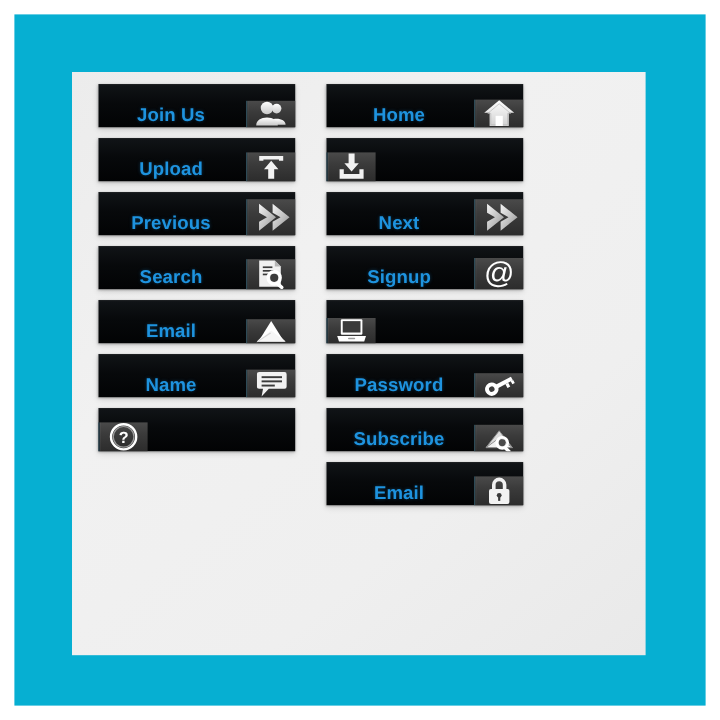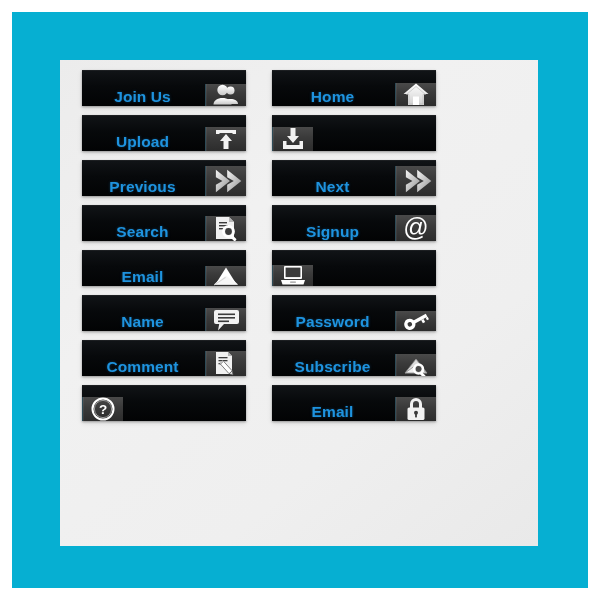--- a/index.html
+++ b/index.html
@@ -193,37 +193,20 @@
         <div class="btn-icon">
           <svg width="25" height="23" viewBox="0 0 25 23">
             <path d="M2 2 H23 A2 2 0 0 1 25 4 V14 A2 2 0 0 1 23 16 H10 L4 22.5 L5.2 16 H2 A2 2 0 0 1 0 14 V4 A2 2 0 0 1 2 2 Z" fill="#f2f2f2"></path>
             <rect x="4" y="5.5" width="17" height="1.6" fill="#3b3b3b"></rect>
             <rect x="4" y="9" width="17" height="1.6" fill="#3b3b3b"></rect>
             <rect x="4" y="12.5" width="11" height="1.6" fill="#3b3b3b"></rect>
           </svg>
         </div>
       </div>
 
-      <div class="btn">
-        <div class="btn-label">Comment</div>
-        <div class="btn-icon">
-          <svg width="24" height="25" viewBox="0 0 24 25">
-            <path d="M2 1 L14 1 L18 5 L18 23 L2 23 Z" fill="#f0f0f0"></path>
-            <path d="M14 1 L18 5 L14 5 Z" fill="#b0b0b0"></path>
-            <rect x="4.5" y="6" width="9" height="1.3" fill="#3b3b3b"></rect>
-            <rect x="4.5" y="9" width="9" height="1.3" fill="#3b3b3b"></rect>
-            <rect x="4.5" y="12" width="6" height="1.3" fill="#3b3b3b"></rect>
-            <g transform="rotate(-42 14 17)">
-              <rect x="11" y="9" width="4.2" height="13" fill="#ffffff" stroke="#555" stroke-width="0.7"></rect>
-              <path d="M11 22 L15.2 22 L13.1 25.5 Z" fill="#e0e0e0" stroke="#555" stroke-width="0.6"></path>
-              <rect x="11" y="7.5" width="4.2" height="1.8" fill="#bdbdbd"></rect>
-            </g>
-          </svg>
-        </div>
-      </div>
 
       <div class="btn">
         <div class="btn-icon">
           <svg width="24" height="24" viewBox="0 0 24 24">
             <circle cx="12" cy="12" r="10.5" fill="none" stroke="#ffffff" stroke-width="2"></circle>
             <circle cx="12" cy="12" r="8.6" fill="none" stroke="#9a9a9a" stroke-width="1"></circle>
             <text x="12" y="17.4" font-family="Liberation Sans, sans-serif" font-size="13.5" font-weight="bold" fill="#ffffff" text-anchor="middle">?</text>
           </svg>
         </div>
       </div>

